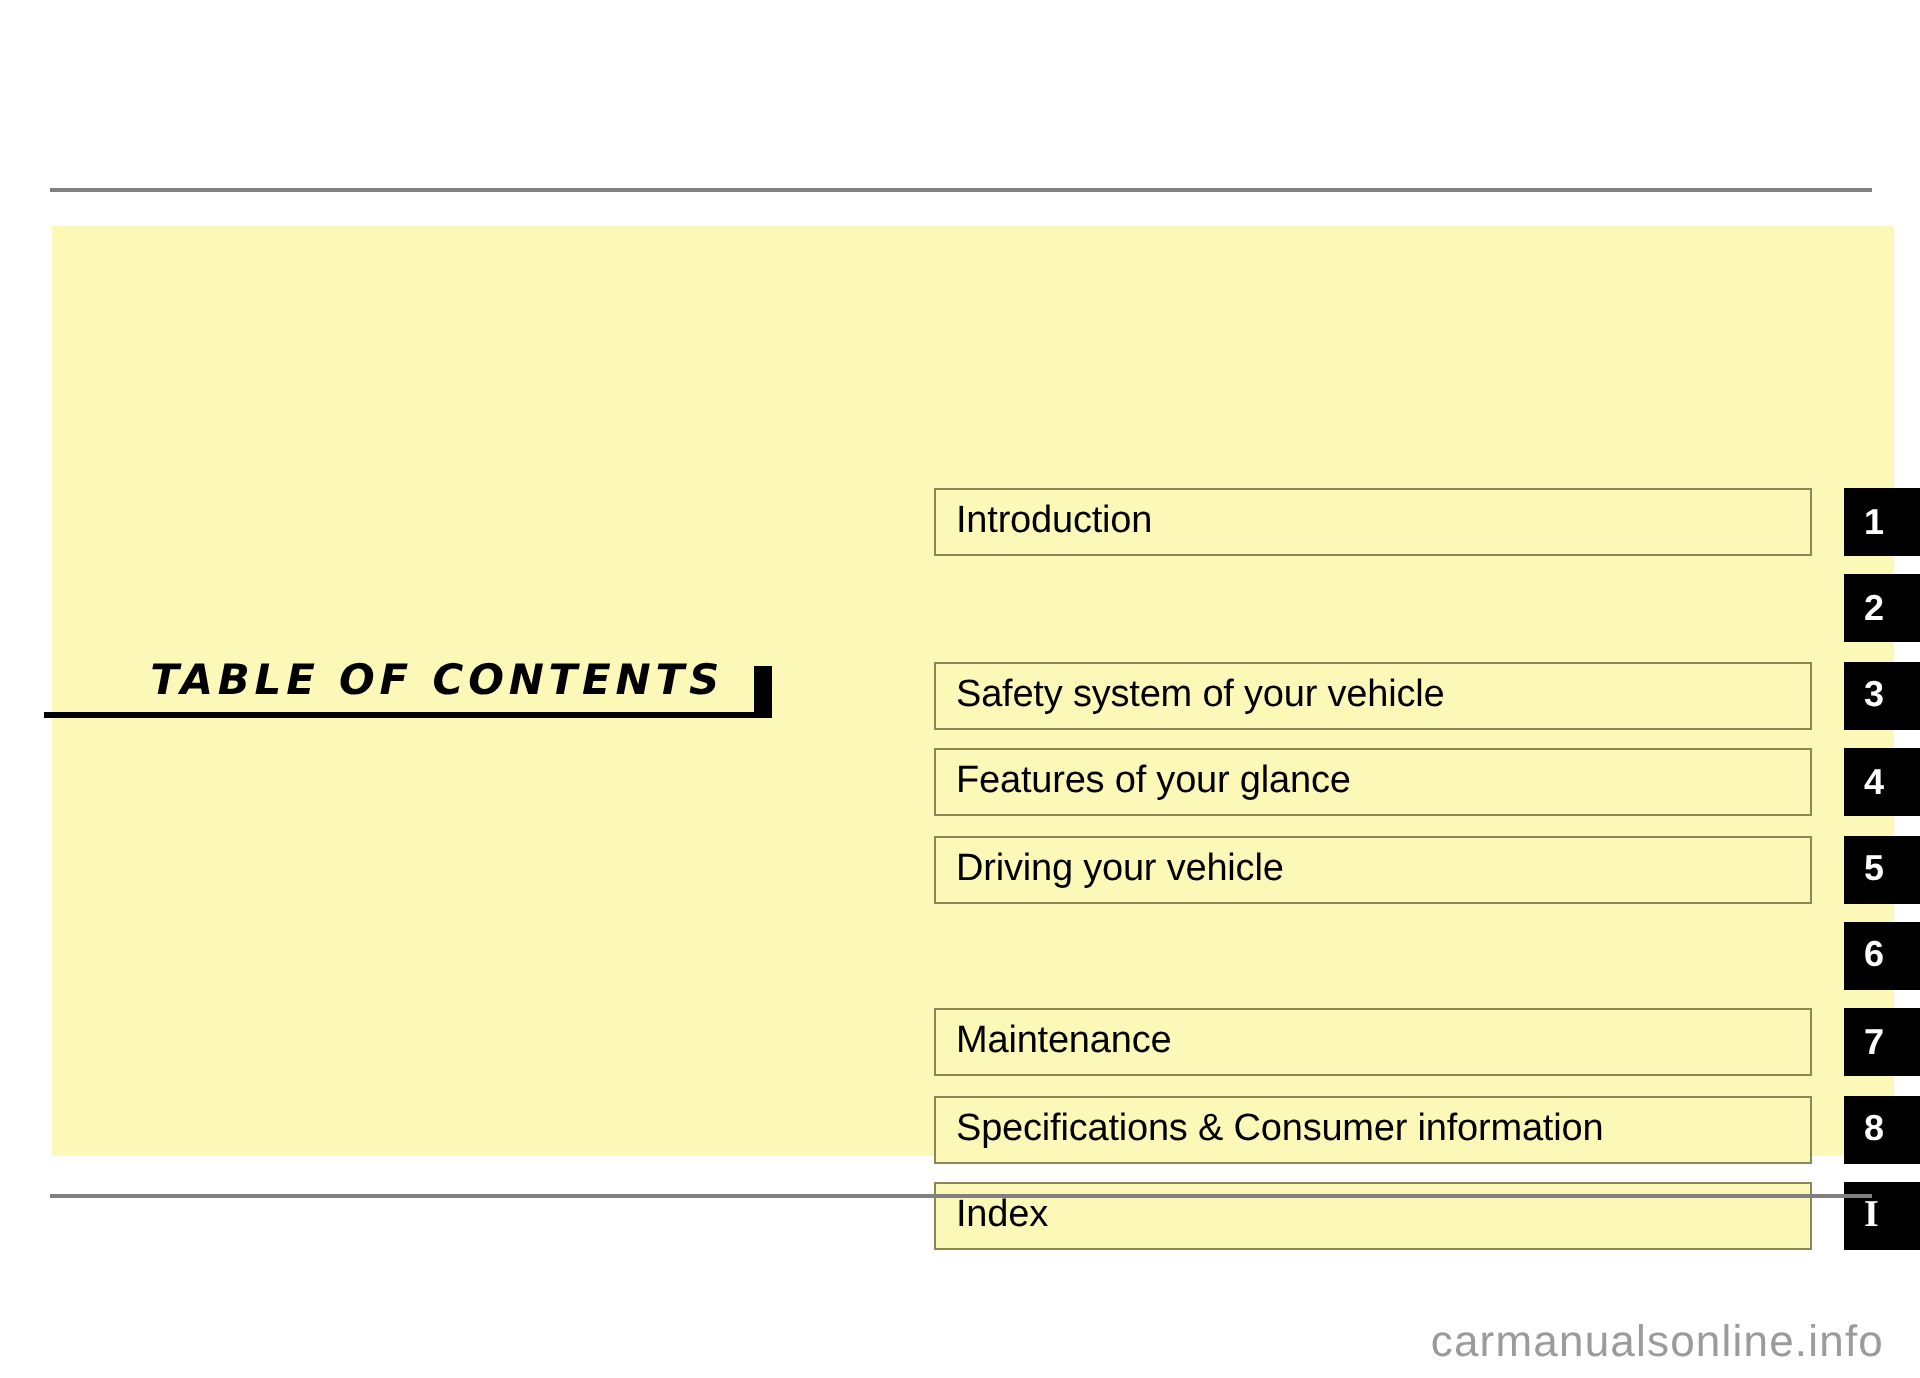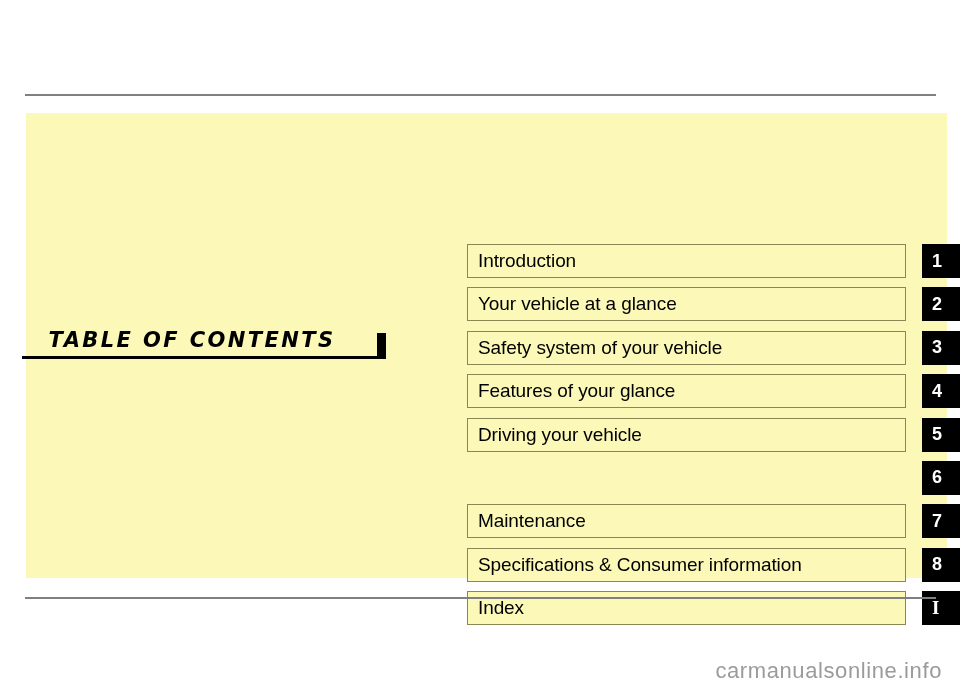--- a/index.html
+++ b/index.html
@@ -44,21 +44,21 @@
     left: -4px;
     top: 196px;
     width: 390px;
     height: 50px;
   }
   .toc-heading {
     position: absolute;
     left: 0;
     bottom: 8px;
     width: 340px;
-    text-align: center;
+    text-align: right;
     font-family: "DejaVu Sans", sans-serif;
     font-size: 21px;
     font-weight: bold;
     font-style: italic;
     letter-spacing: 2.4px;
     color: #000000;
     white-space: nowrap;
     line-height: 1;
   }
   .toc-heading-rule {
@@ -158,21 +158,20 @@
   </div>
 
   <div class="toc-rows">
 
     <div class="toc-row">
       <div class="toc-label">Introduction</div>
       <div class="toc-tab">1</div>
     </div>
 
     <div class="toc-row">
-      <div class="toc-label">Your vehicle at a glance</div>
       <div class="toc-tab">2</div>
     </div>
 
     <div class="toc-row">
       <div class="toc-label">Safety system of your vehicle</div>
       <div class="toc-tab">3</div>
     </div>
 
     <div class="toc-row">
       <div class="toc-label">Features of your glance</div>

